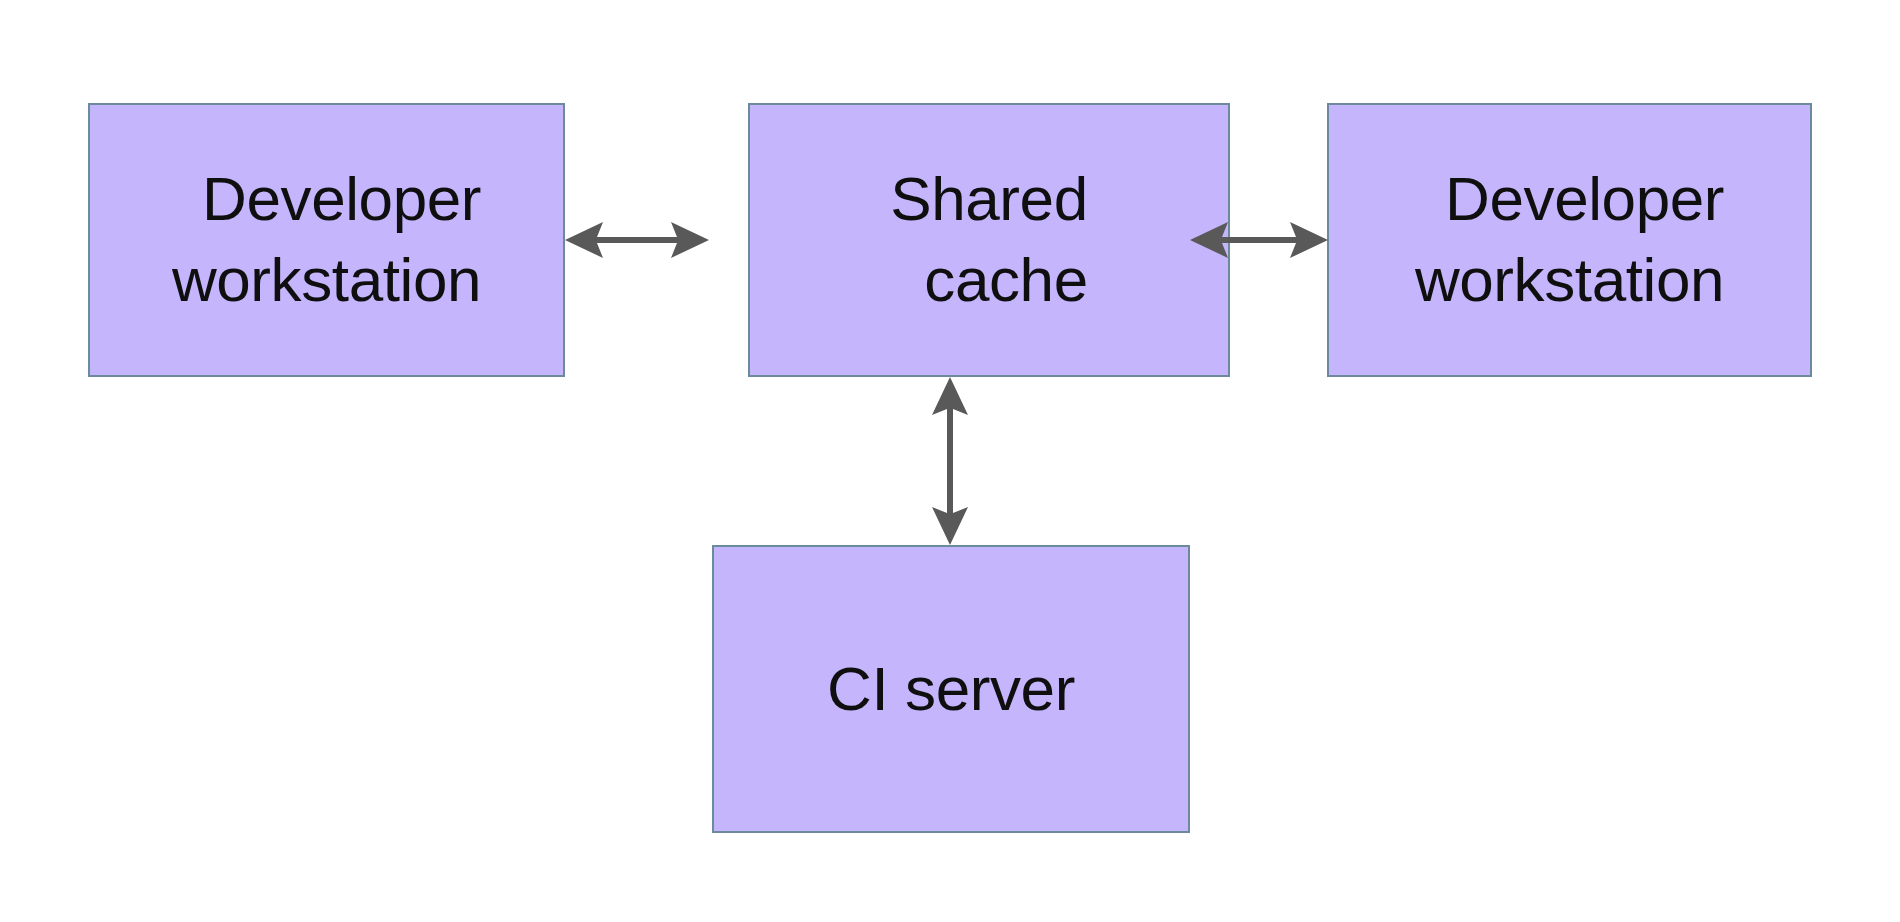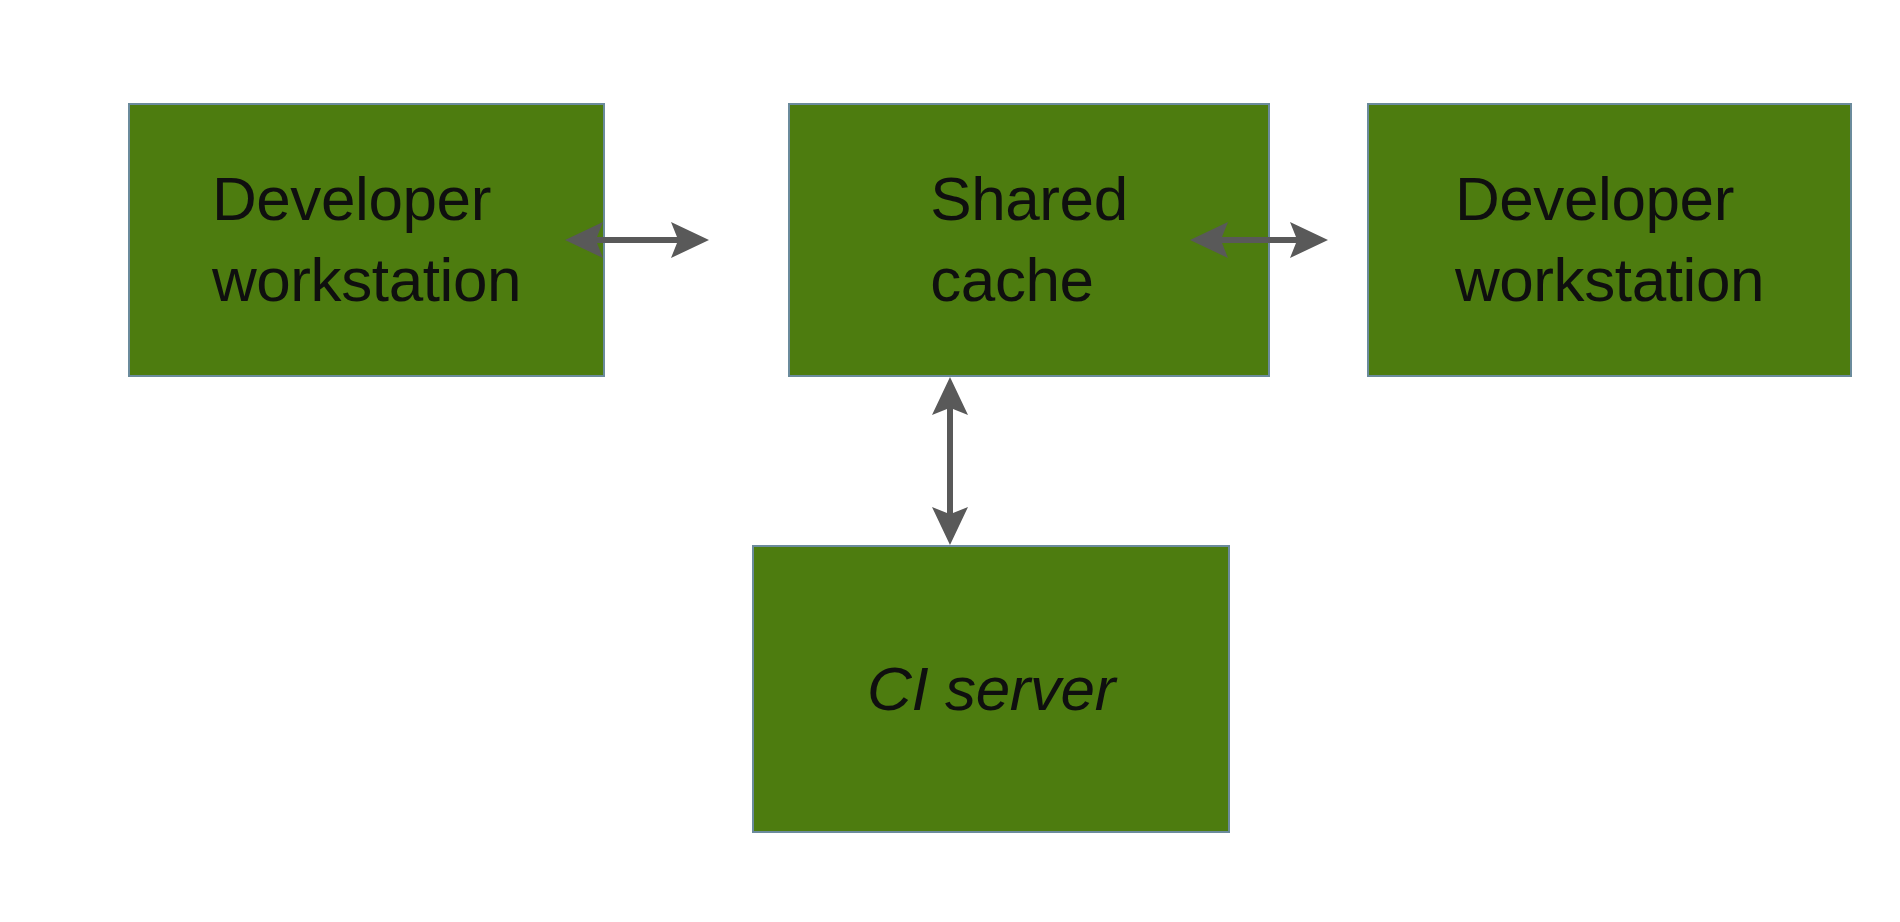--- a/index.html
+++ b/index.html
@@ -14,43 +14,42 @@
   #canvas {
     position: relative;
     width: 1900px;
     height: 922px;
     background: #ffffff;
     overflow: hidden;
   }
   .node {
     position: absolute;
     box-sizing: border-box;
-    background: #4d7c0f;
+    background: #c4b5fd;
     border: 2px solid #6b8b9c;
     display: flex;
     align-items: center;
     justify-content: center;
-    text-align: left;
-    margin-left: 40px;
+    text-align: right;
   }
   .node-label {
     font-family: "Liberation Sans", sans-serif;
     font-size: 62px;
     line-height: 1.30;
     color: #0f0f0f;
     font-weight: 400;
     letter-spacing: -0.4px;
     white-space: pre-line;
     padding: 0 10px;
   }
   
   #node-dev-left   { left: 88px;   top: 103px; width: 477px; height: 274px; }
   #node-shared     { left: 748px;  top: 103px; width: 482px; height: 274px; }
   #node-dev-right  { left: 1327px; top: 103px; width: 485px; height: 274px; }
-  #node-ci         { left: 712px;  top: 545px; width: 478px; height: 288px; font-style: italic; }
+  #node-ci         { left: 712px;  top: 545px; width: 478px; height: 288px; }
 
   .edge {
     position: absolute;
     pointer-events: none;
   }
   #edge-left-shared  { left: 560px;  top: 196px; width: 154px; height: 88px; }
   #edge-shared-right { left: 1185px; top: 196px; width: 148px; height: 88px; }
   #edge-shared-ci    { left: 906px;  top: 372px; width: 88px;  height: 178px; }
 
   .edge svg { display: block; width: 100%; height: 100%; overflow: visible; }

